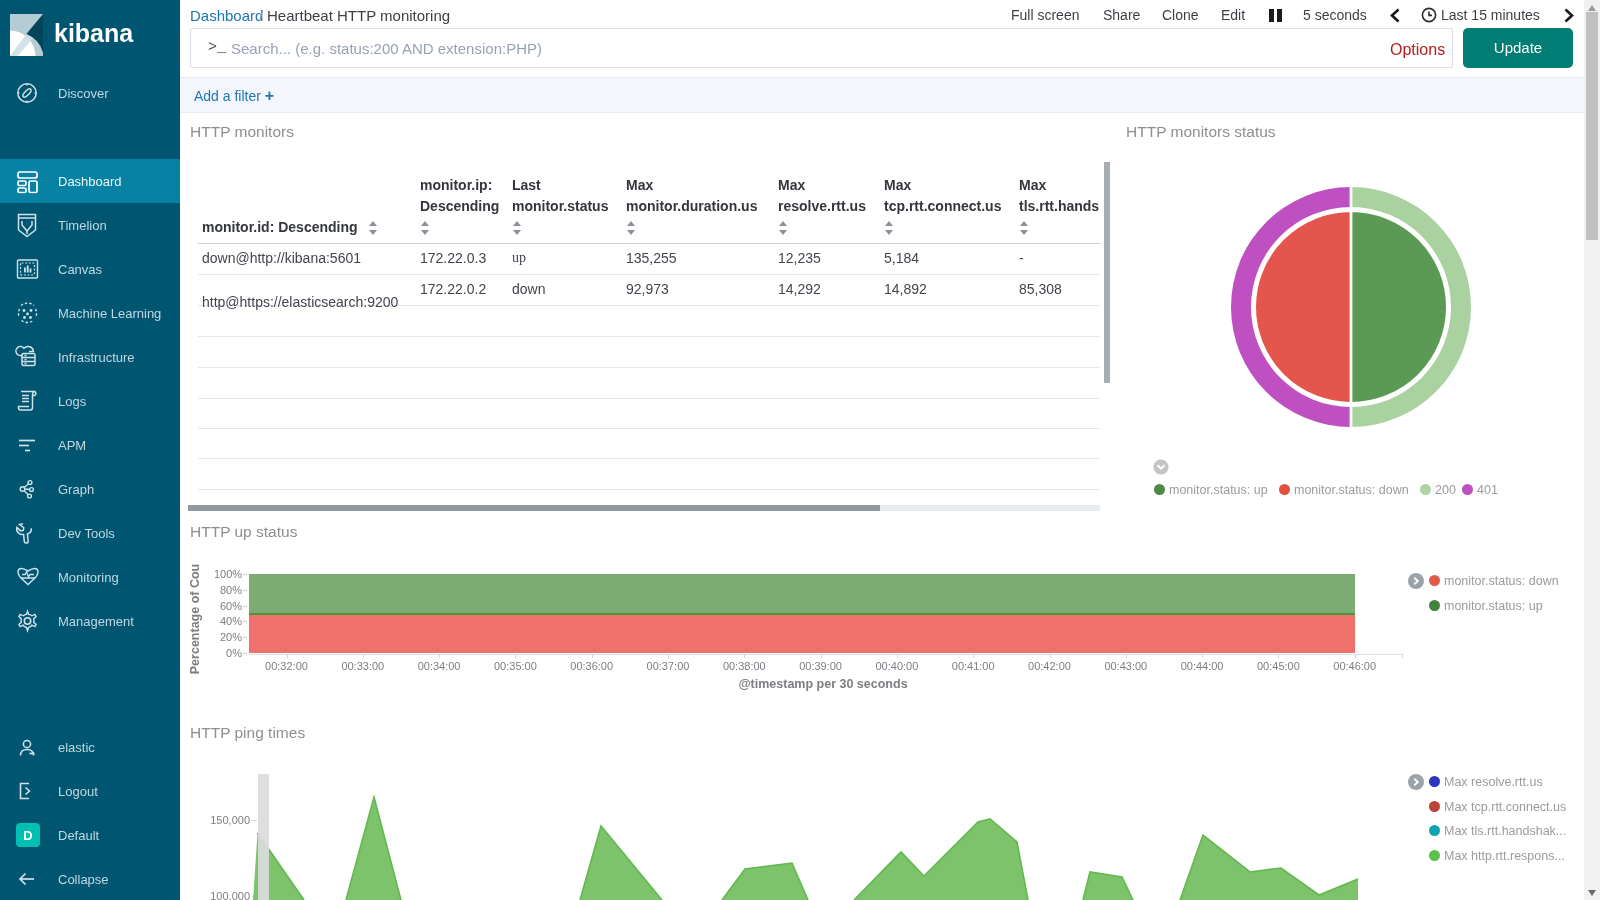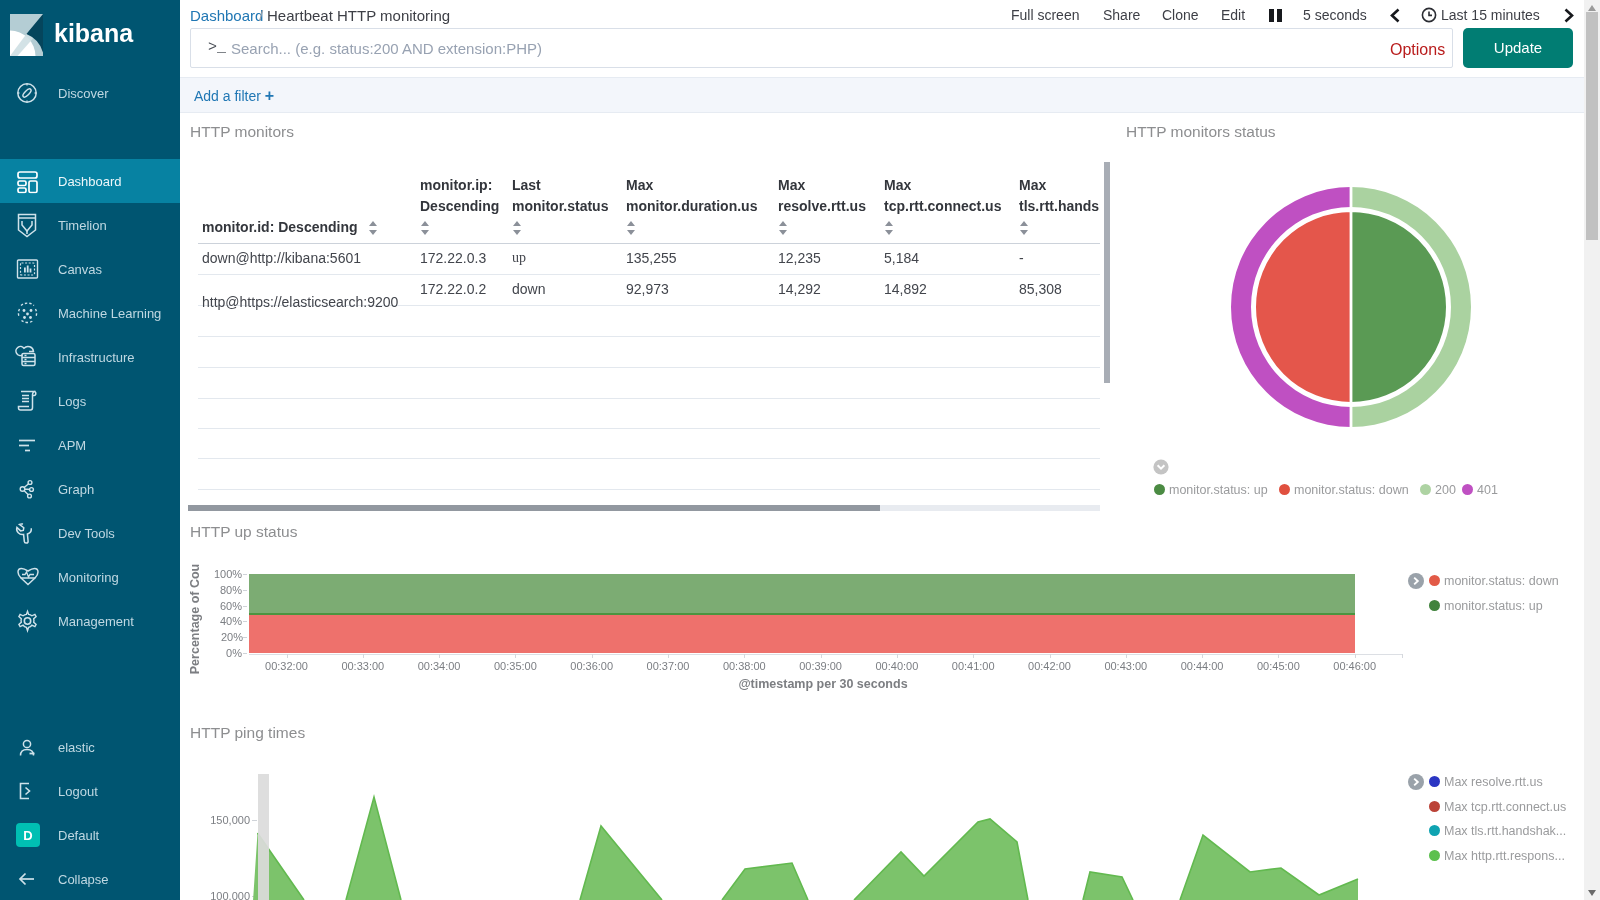--- a/index.html
+++ b/index.html
@@ -287,21 +287,21 @@
   <div class="leg" style="left:1154px;top:483px;"><span class="dot" style="background:#4b8b43;"></span>monitor.status: up</div>
   <div class="leg" style="left:1279px;top:483px;"><span class="dot" style="background:#e0503f;"></span>monitor.status: down</div>
   <div class="leg" style="left:1420px;top:483px;"><span class="dot" style="background:#aed3a3;"></span>200</div>
   <div class="leg" style="left:1462px;top:483px;"><span class="dot" style="background:#bf50c2;"></span>401</div>
 
   <div class="ptitle" style="left:190px;top:523px;">HTTP up status</div>
   <div class="tick" style="left:214px;top:568px;width:28px;text-align:right;">100%</div>
   <div class="tick" style="left:214px;top:584px;width:28px;text-align:right;">80%</div>
   <div class="tick" style="left:214px;top:600px;width:28px;text-align:right;">60%</div>
   <div class="tick" style="left:214px;top:615px;width:28px;text-align:right;">40%</div>
-  <div class="tick" style="left:221px;top:631px;width:28px;">20%</div>
+  <div class="tick" style="left:214px;top:631px;width:28px;text-align:right;">20%</div>
   <div class="tick" style="left:214px;top:647px;width:28px;text-align:right;">0%</div>
   <div class="abs" style="left:243px;top:574px;width:4px;height:1px;background:#cfd3d8;"></div>
   <div class="abs" style="left:243px;top:589.8px;width:4px;height:1px;background:#cfd3d8;"></div>
   <div class="abs" style="left:243px;top:605.6px;width:4px;height:1px;background:#cfd3d8;"></div>
   <div class="abs" style="left:243px;top:621.4px;width:4px;height:1px;background:#cfd3d8;"></div>
   <div class="abs" style="left:243px;top:637.2px;width:4px;height:1px;background:#cfd3d8;"></div>
   <div class="abs" style="left:243px;top:653px;width:4px;height:1px;background:#cfd3d8;"></div>
   <div class="abs" style="left:249px;top:574px;width:1106px;height:38.6px;background:#7cac73;"></div>
   <div class="abs" style="left:249px;top:612.6px;width:1106px;height:2.4px;background:#4c9440;"></div>
   <div class="abs" style="left:249px;top:615px;width:1106px;height:38px;background:#ee716c;"></div>

